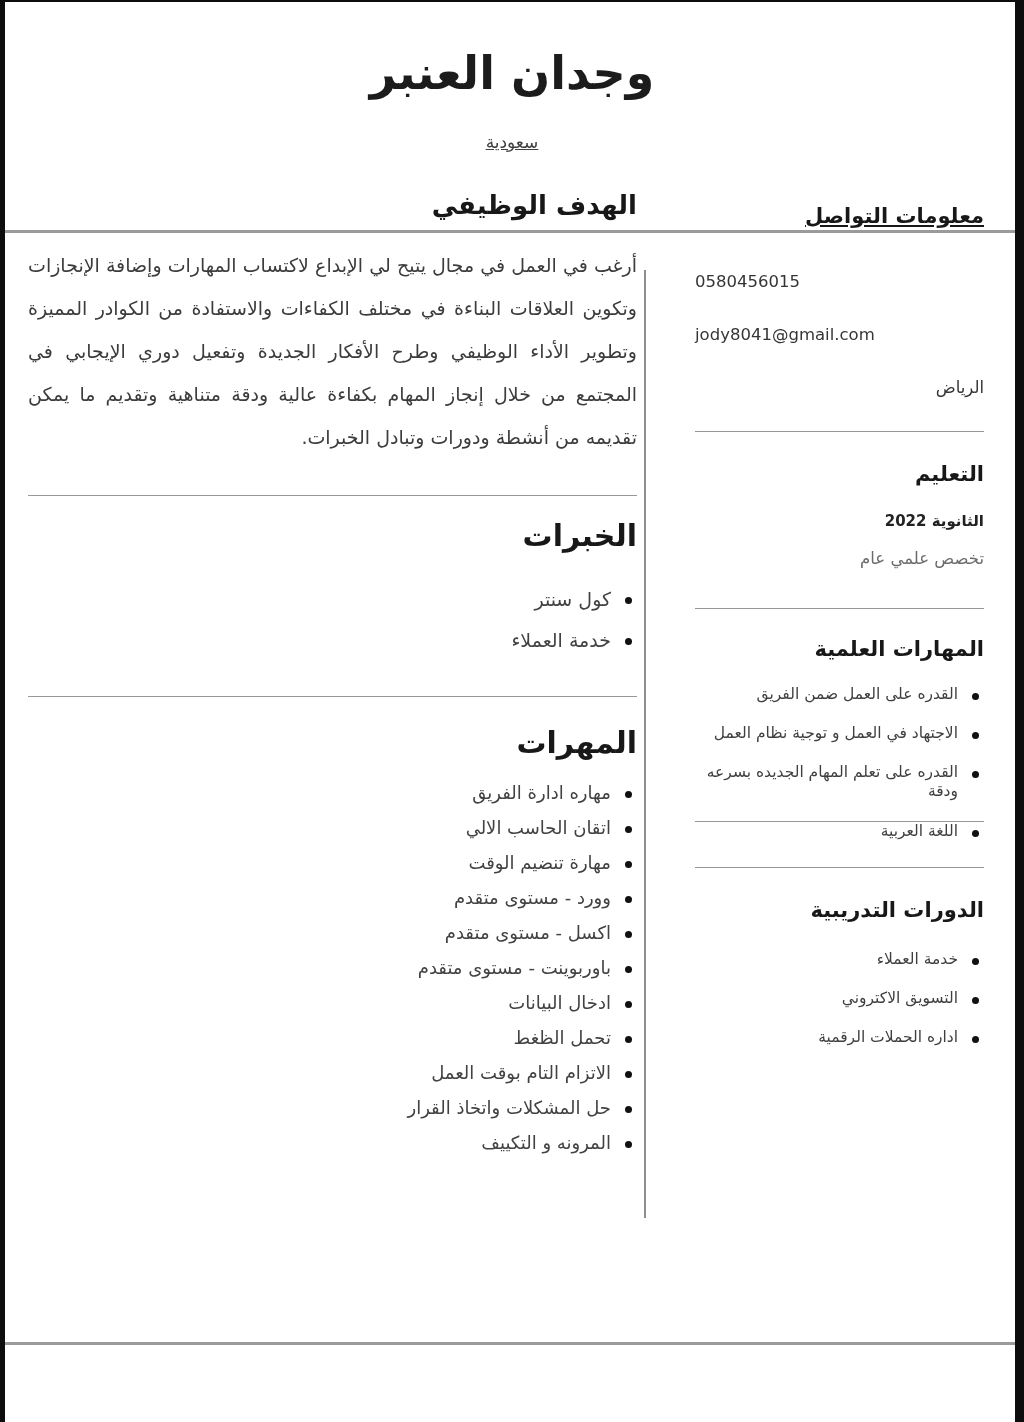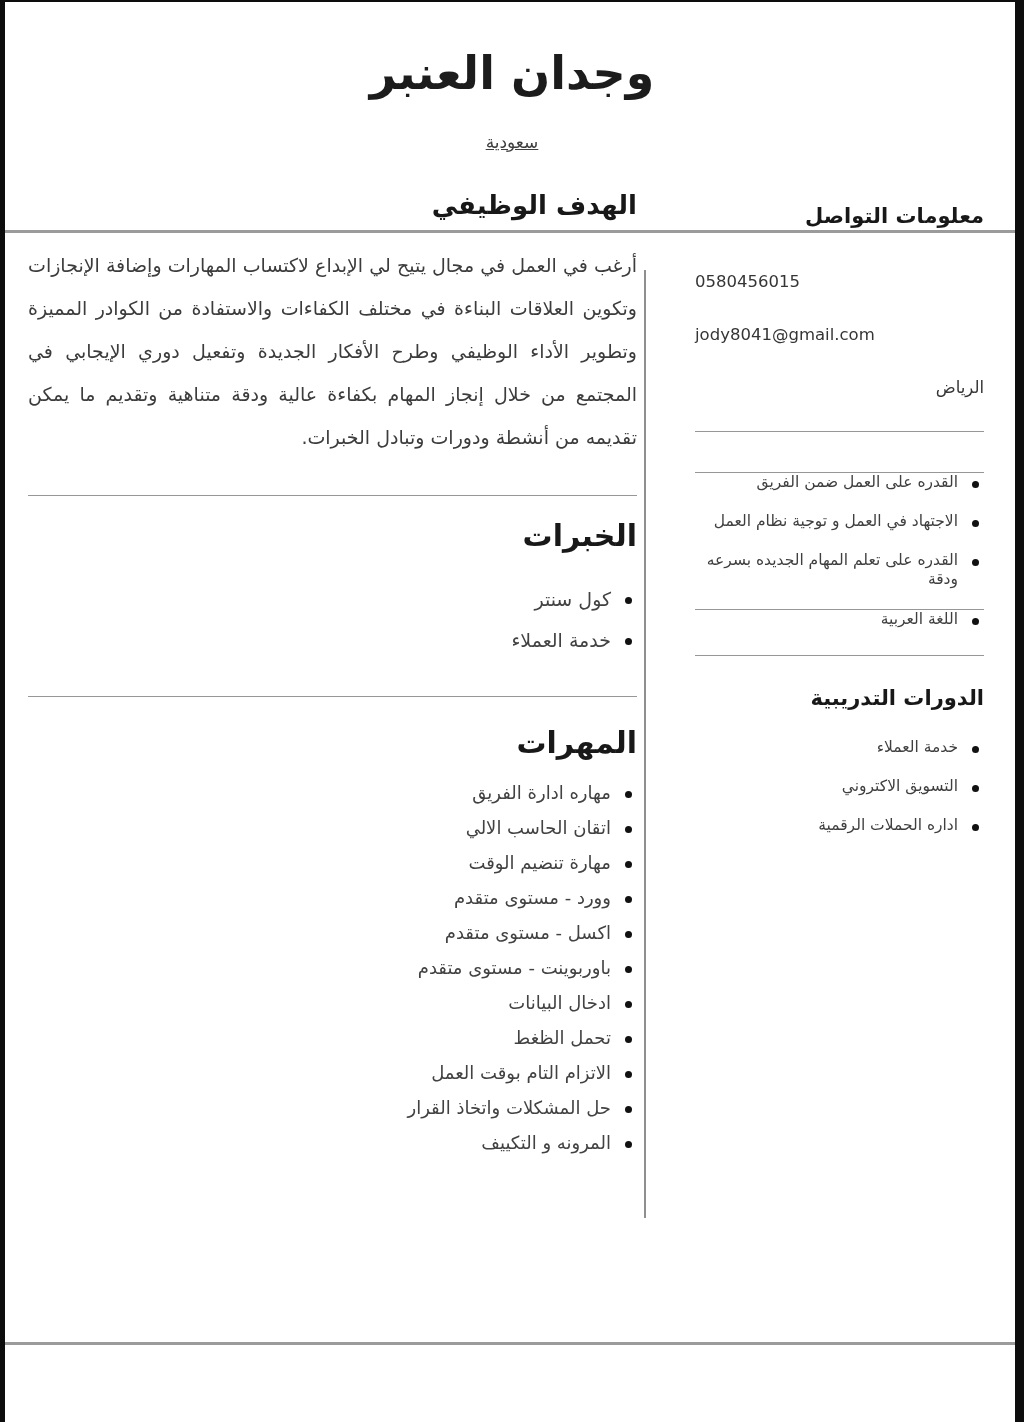--- a/index.html
+++ b/index.html
@@ -63,21 +63,21 @@
   ul { list-style: none; }
   li { position: relative; padding-right: 26px; color: #424242; }
   li::before {
     content: ""; position: absolute; right: 5px; top: 0.52em;
     width: 7px; height: 7px; border-radius: 50%; background: #111;
   }
   .exp-list li { font-size: 19px; margin-bottom: 17px; line-height: 24px; }
   .skills-list li { font-size: 18px; margin-bottom: 13px; line-height: 22px; }
 
   
-  .contact-title { margin-bottom: 44px; }
+  .contact-title { margin-bottom: 44px; text-decoration: underline; }
   .contact-line { font-size: 16.5px; color: #353535; margin-bottom: 33px; line-height: 20px; }
   .ltr { direction: ltr; unicode-bidi: embed; }
   .side-div { margin-top: 6px; }
   .edu-title { margin-top: 30px; margin-bottom: 26px; }
   .edu-degree { font-size: 15px; font-weight: bold; color: #222; }
   .edu-major { font-size: 16.5px; color: #6b6b6b; margin-top: 19px; }
   .side-div-2 { margin-top: 40px; }
   .sci-title { margin-top: 28px; margin-bottom: 24px; font-size: 20px; }
   .side-list li { font-size: 15.5px; margin-bottom: 20px; line-height: 19px; color: #3f3f3f; }
   .side-div-3 { margin-top: 14px; }
@@ -106,24 +106,30 @@
 
     <section>
       <h3 class="sec-title-sm contact-title">معلومات التواصل</h3>
       <div class="contact-line ltr">0580456015</div>
       <div class="contact-line ltr">jody8041@gmail.com</div>
       <div class="contact-line">الرياض</div>
     </section>
 
     <hr class="divider side-div">
 
+    <section>
+      <h3 class="sec-title-sm edu-title">التعليم</h3>
+      <div class="edu-degree">الثانوية 2022</div>
+      <div class="edu-major">تخصص علمي عام</div>
+    </section>
 
     <hr class="divider side-div-2">
 
     <section>
+      <h3 class="sec-title-sm sci-title">المهارات العلمية</h3>
       <ul class="side-list">
         <li>القدره على العمل ضمن الفريق</li>
         <li>الاجتهاد في العمل و توجية نظام العمل</li>
         <li>القدره على تعلم المهام الجديده بسرعه ودقة</li>
       </ul>
     </section>
 
     <hr class="divider side-div-3">
 
     <section>

